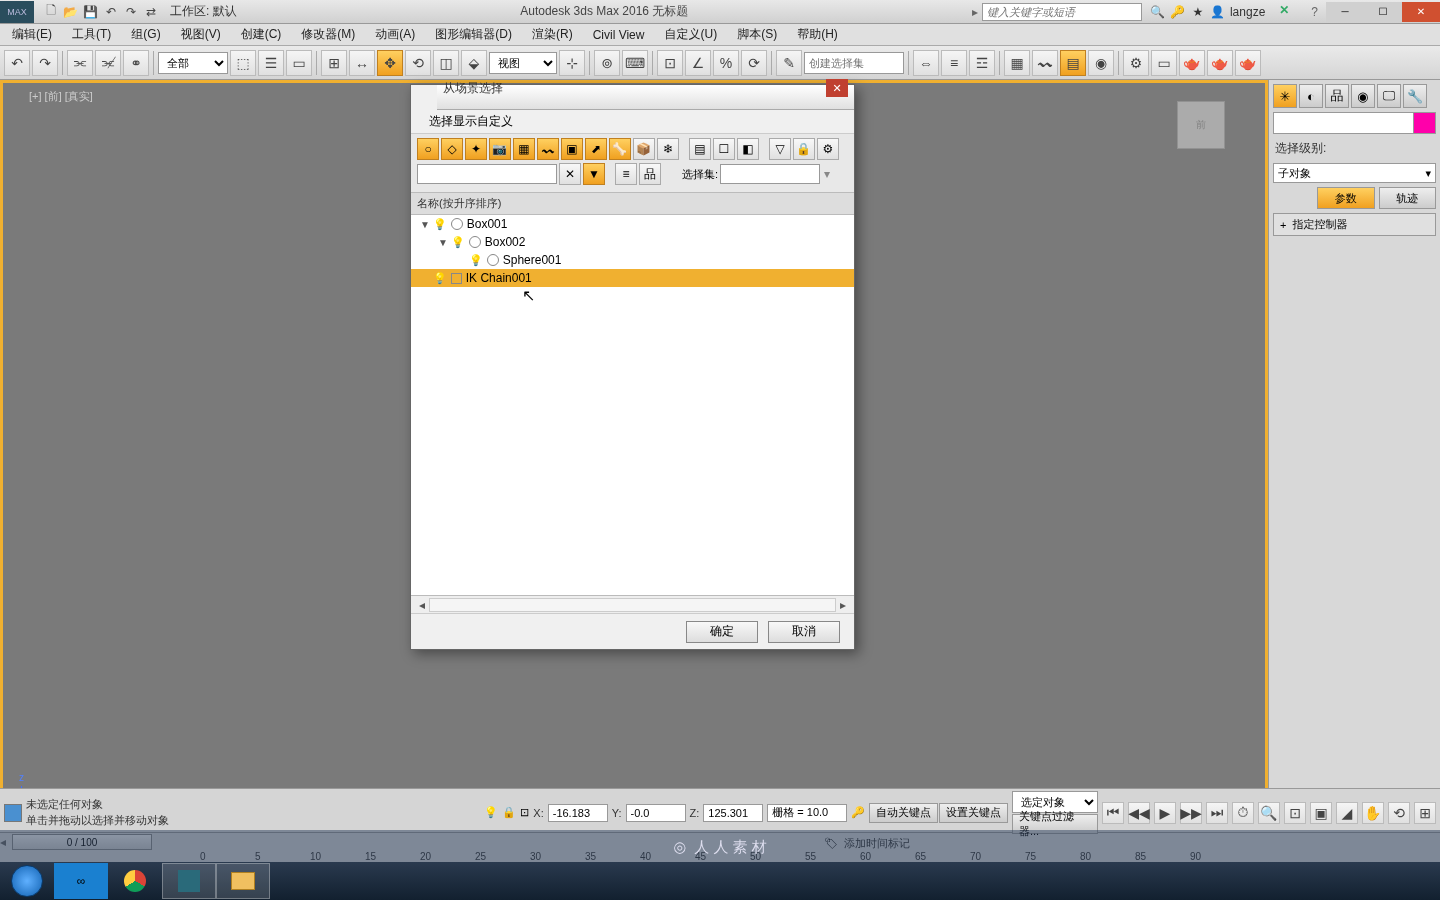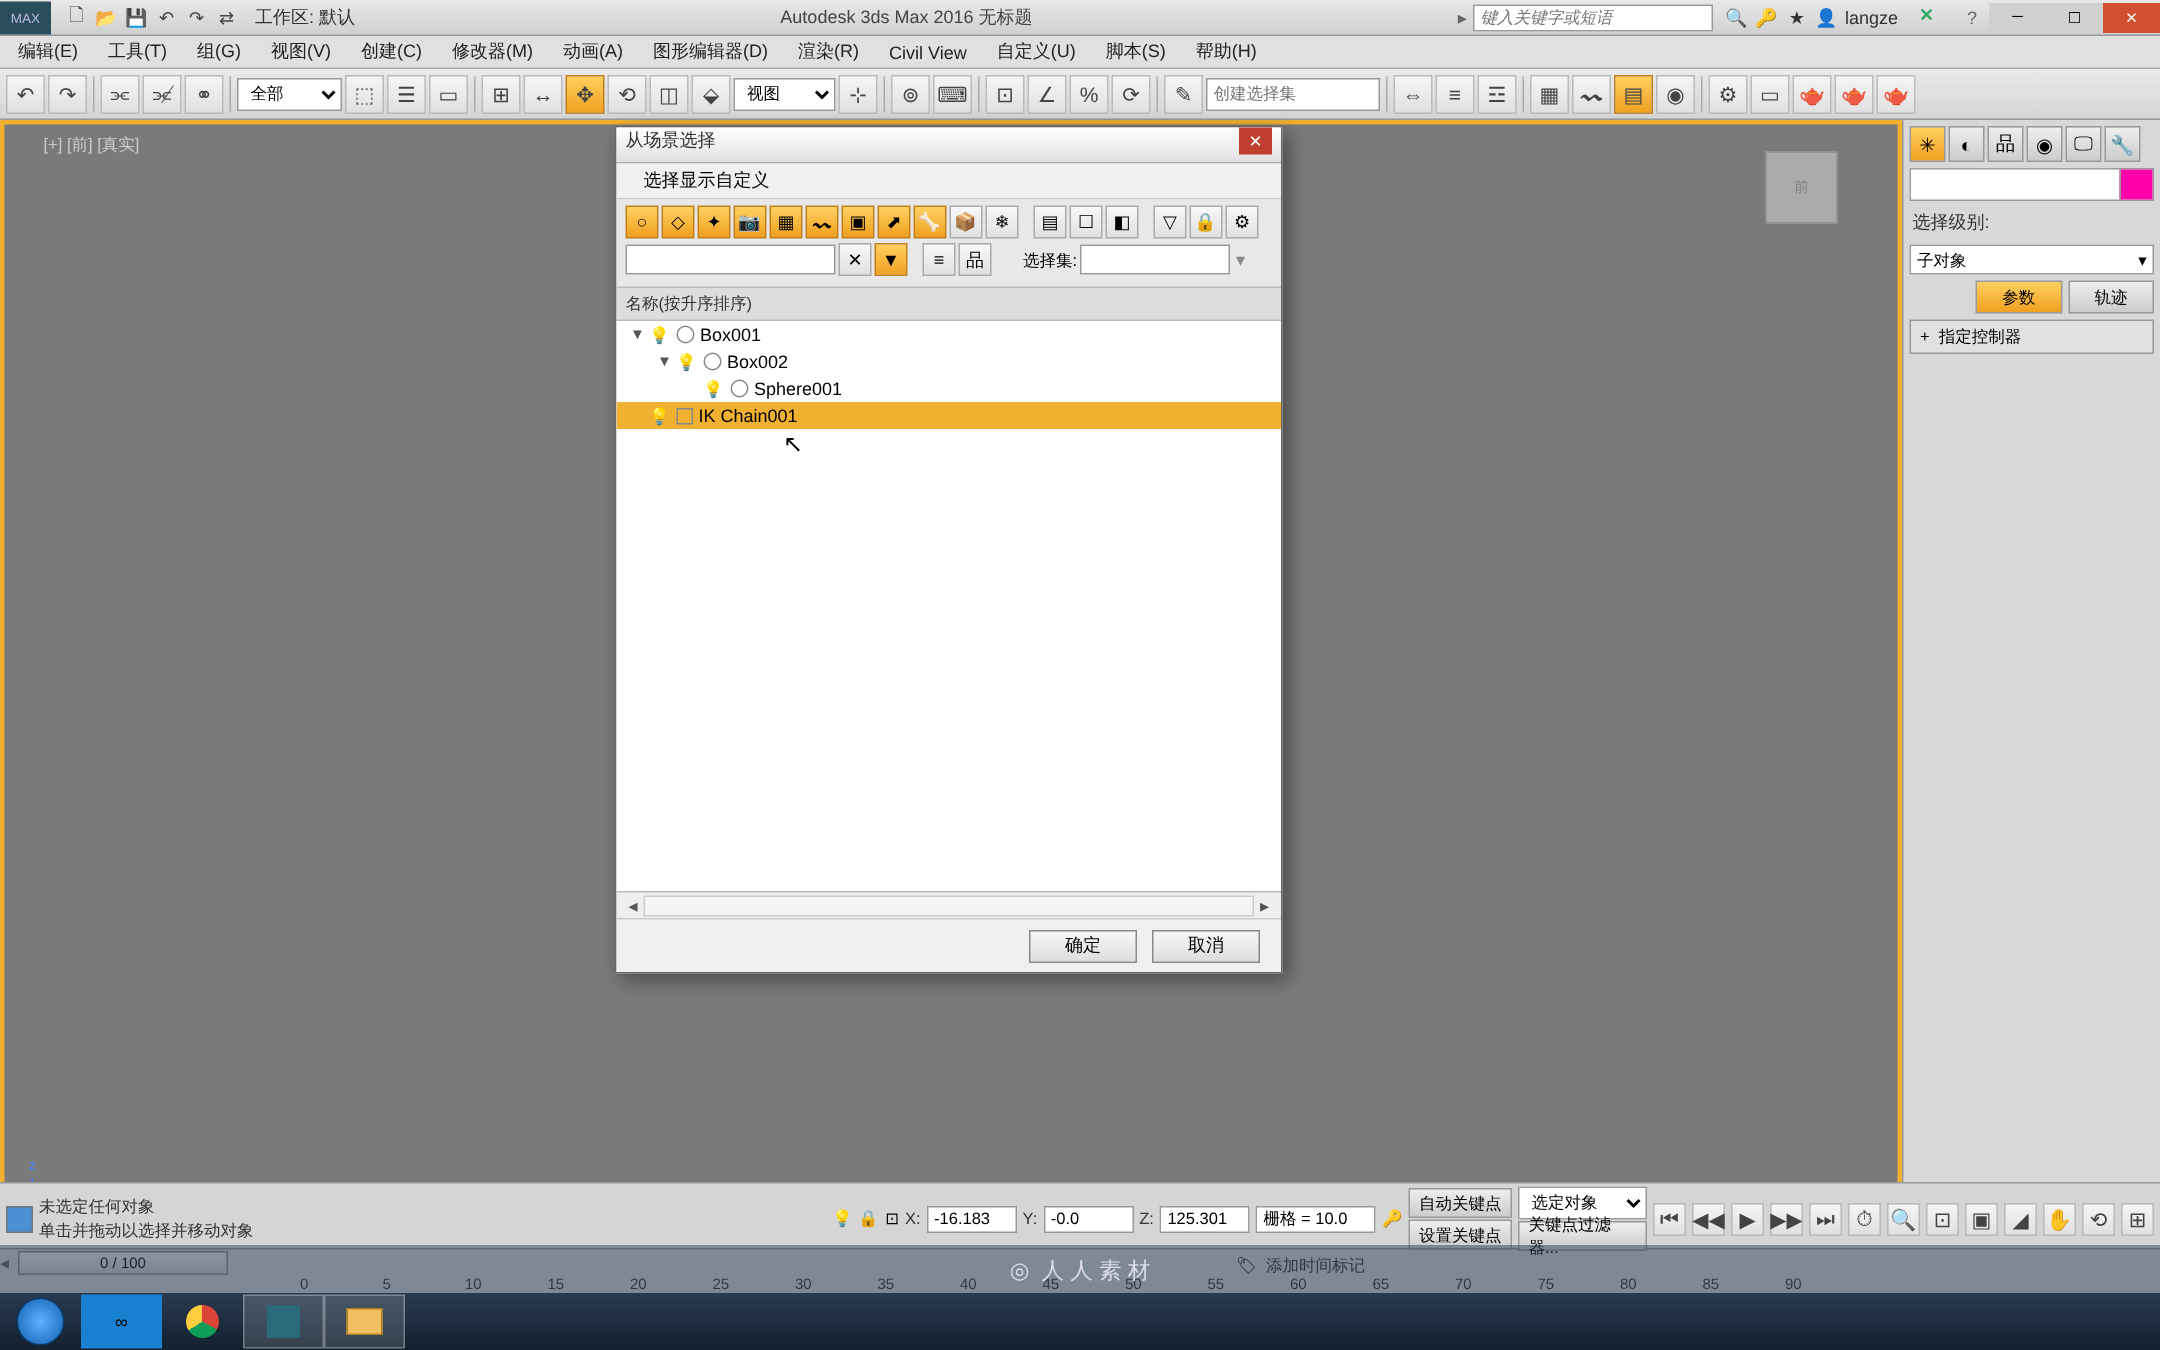--- a/index.html
+++ b/index.html
@@ -66,21 +66,21 @@
 .timeruler span { position: absolute; }
 
 
 .statusbar { position: absolute; left: 0; right: 0; bottom: 0; height: 30px; background: #d5d5d5; border-top: 1px solid #999; display: flex; align-items: center; font-size: 11px; gap: 4px; padding: 0 4px; }
 .statusbar .txt { color: #333; }
 .sfield { height: 18px; border: 1px solid #999; background: #fff; padding: 0 4px; display: inline-flex; align-items: center; font-size: 11px; }
 .sbtn { height: 20px; border: 1px solid #999; background: linear-gradient(#eee,#ccc); padding: 0 6px; display: inline-flex; align-items: center; font-size: 11px; }
 
 
 .dialog { position: absolute; left: 410px; top: 84px; width: 445px; background: #f0f0f0; border: 1px solid #666; box-shadow: 4px 4px 12px rgba(0,0,0,0.4); z-index: 100; }
-.dialog .dtitle { height: 24px; background: linear-gradient(#fff,#e0e0e0); display: flex; align-items: flex-start; padding: 0 6px; font-size: 12px; color: #333; border-bottom: 1px solid #aaa; }
+.dialog .dtitle { height: 24px; background: linear-gradient(#fff,#e0e0e0); display: flex; align-items: flex-end; padding: 12px 6px; font-size: 12px; color: #333; border-bottom: 1px solid #aaa; margin-left: 26px; }
 .dialog .dtitle .dclose { margin-left: auto; width: 22px; height: 18px; background: #c04030; color: #fff; display: flex; align-items: center; justify-content: center; font-size: 11px; }
 .dialog .dmenu { height: 24px; display: flex; align-items: center; padding: 0 18px; font-size: 12px; background: #f0f0f0; border-bottom: 1px solid #ccc; }
 .dialog .dtoolbar { padding: 4px 6px; background: #e8e8e8; border-bottom: 1px solid #bbb; }
 .dialog .dtoolrow { display: flex; gap: 2px; align-items: center; margin-bottom: 3px; }
 .dialog .dtbtn { width: 22px; height: 22px; border: 1px solid #aaa; background: linear-gradient(#f8f8f8,#e0e0e0); display: inline-flex; align-items: center; justify-content: center; font-size: 12px; }
 .dialog .dtbtn.active { background: linear-gradient(#ffd060,#f0a020); border-color: #c08020; }
 .dialog .dinput { height: 20px; border: 1px solid #999; background: #fff; flex: 1; }
 .dialog .dhdr { background: #ddd; padding: 3px 6px; font-size: 11px; color: #333; border-bottom: 1px solid #bbb; }
 .dialog .dlist { height: 380px; background: #fff; overflow: auto; font-size: 12px; }
 .dialog .drow { display: flex; align-items: center; height: 18px; padding-left: 6px; gap: 2px; }
@@ -182,21 +182,21 @@
   <div class="tsep"></div>
   <div class="tbtn">⊚</div>
   <div class="tbtn">⌨</div>
   <div class="tsep"></div>
   <div class="tbtn">⊡</div>
   <div class="tbtn">∠</div>
   <div class="tbtn">%</div>
   <div class="tbtn">⟳</div>
   <div class="tsep"></div>
   <div class="tbtn">✎</div>
-  <input class="tinput" style="width: 116px;" placeholder="创建选择集">
+  <input class="tinput" style="width: 100px;" placeholder="创建选择集">
   <div class="tsep"></div>
   <div class="tbtn">⇔</div>
   <div class="tbtn">≡</div>
   <div class="tbtn">☲</div>
   <div class="tsep"></div>
   <div class="tbtn">▦</div>
   <div class="tbtn">〰</div>
   <div class="tbtn active">▤</div>
   <div class="tbtn">◉</div>
   <div class="tsep"></div>
@@ -374,21 +374,21 @@
   <span>🔒</span>
   <span>⊡</span>
   <span class="txt">X:</span>
   <span class="sfield" style="width:60px">-16.183</span>
   <span class="txt">Y:</span>
   <span class="sfield" style="width:60px">-0.0</span>
   <span class="txt">Z:</span>
   <span class="sfield" style="width:60px">125.301</span>
   <span class="sfield" style="width:80px">栅格 = 10.0</span>
   <span>🔑</span>
-  <div style="display:flex;flex-direction:column;gap:1px">
+  <div style="display:flex;flex-direction:row;gap:1px">
     <span class="sbtn">自动关键点</span>
     <span class="sbtn">设置关键点</span>
   </div>
   <div style="display:flex;flex-direction:column;gap:1px">
     <select class="tdrop" style="width:86px"><option>选定对象</option></select>
     <span class="sbtn" style="width:86px">关键点过滤器...</span>
   </div>
   <span class="tbtn small">⏮</span>
   <span class="tbtn small">◀◀</span>
   <span class="tbtn small">▶</span>

